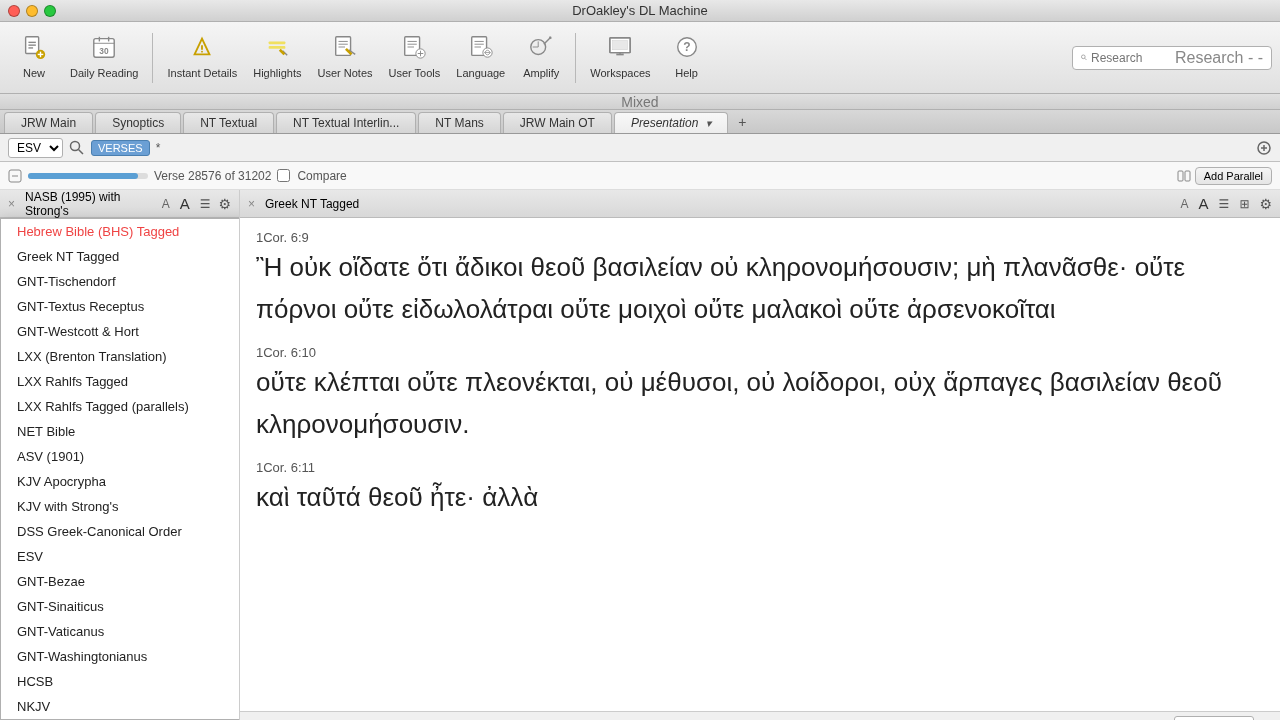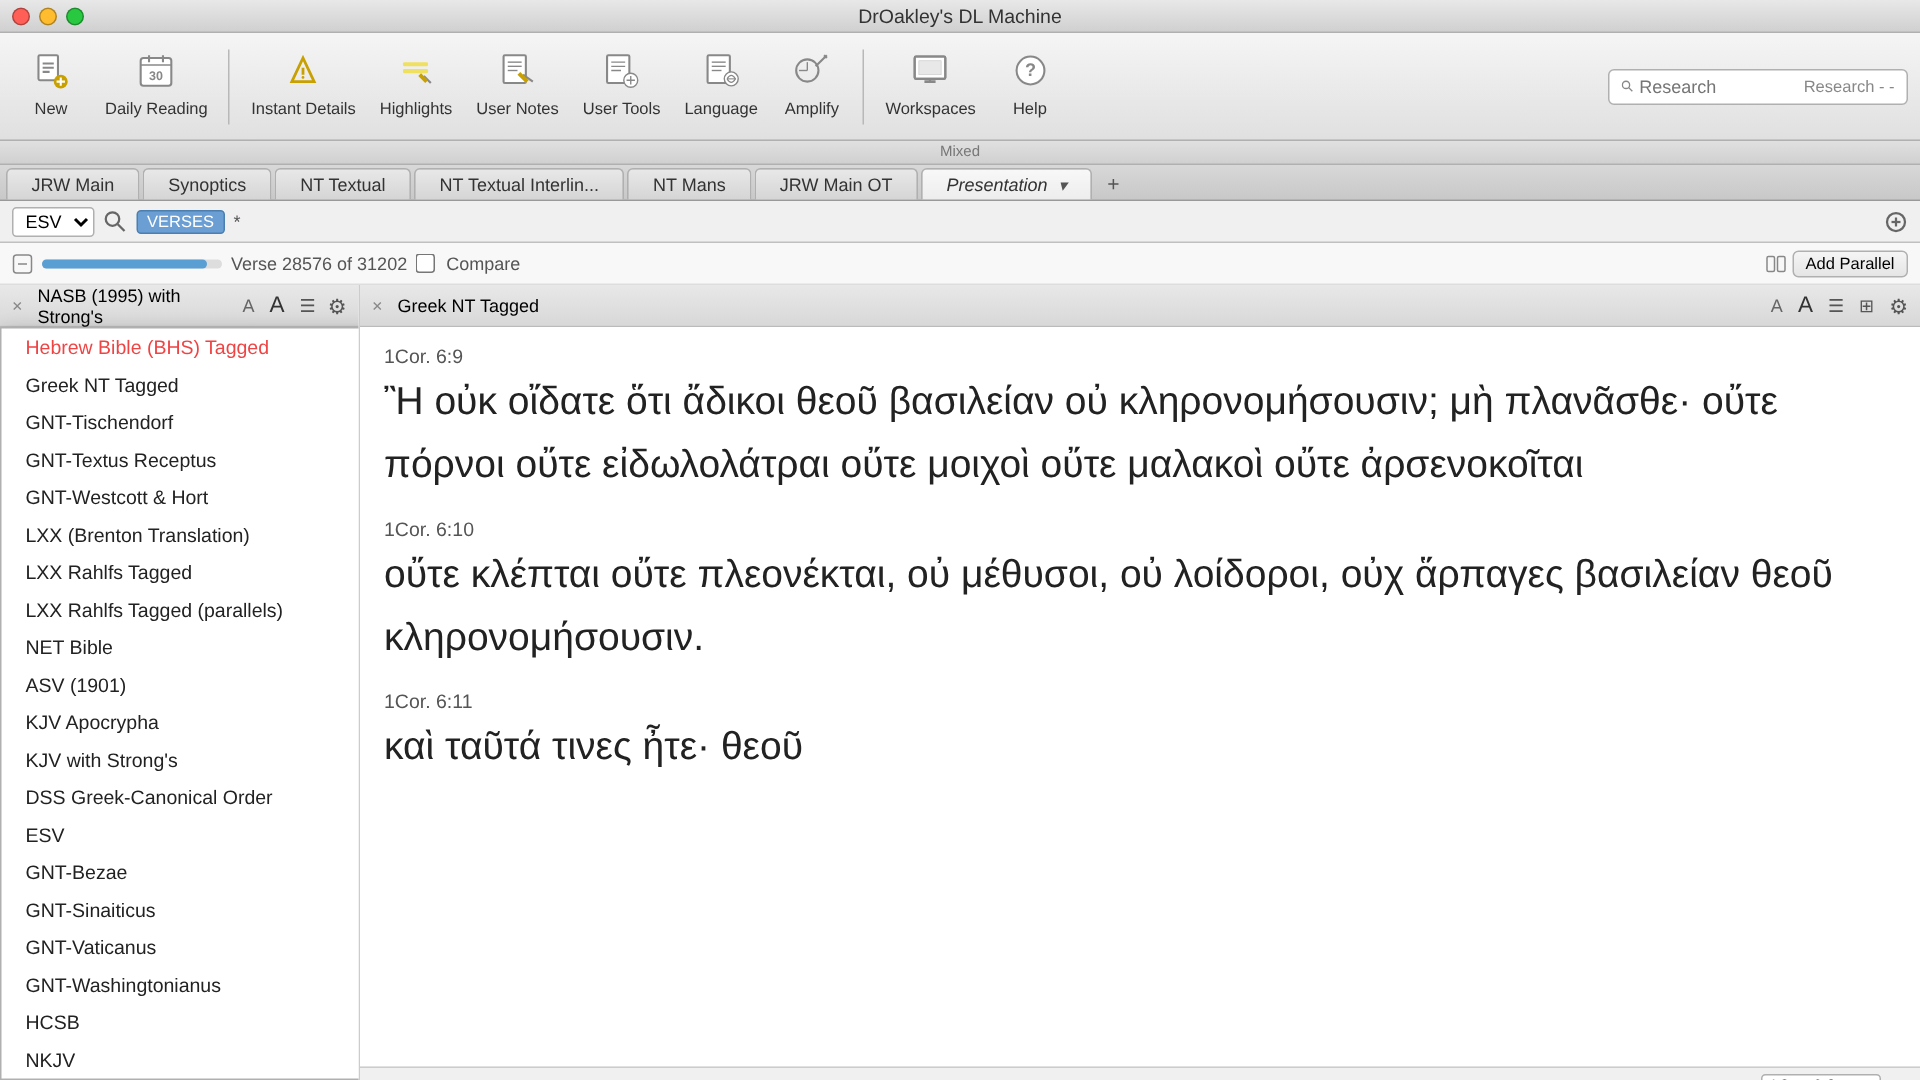--- a/index.html
+++ b/index.html
@@ -428,27 +428,27 @@
     </span>
     <span class="label">Help</span>
   </div>
   <div style="margin-left: auto; display:flex; flex-direction:column; align-items:flex-end;">
     <div style="display:flex; align-items:center; background:white; border:1px solid #b0b0b0; border-radius:4px; padding:6px 8px; width:200px; height:24px;">
       <svg width="13" height="13" viewBox="0 0 13 13">
           <circle cx="5" cy="5" r="4" fill="none" stroke="#888" stroke-width="1.5"></circle>
           <line x1="8" y1="8" x2="12" y2="12" stroke="#888" stroke-width="1.5"></line>
         </svg>
       <input type="text" style="border: none; outline: none; font-size: 12px; width: 100%; background: transparent; margin-left: 4px;" placeholder="Research">
-      <span style="font-size:11px;color:#888;white-space:nowrap;">Research - -</span>
+      <span style="font-size:16px;color:#888;white-space:nowrap;">Research - -</span>
     </div>
   </div>
 </div>
 
 <div style="background: linear-gradient(to bottom, #e0e0e0, #d0d0d0); height:16px; display:flex; align-items:center; justify-content:center; border-bottom:1px solid #b0b0b0;">
-  <span style="font-size:10px;color:#777;">Mixed</span>
+  <span style="font-size:14px;color:#777;">Mixed</span>
 </div>
 
 <div id="tabbar">
   <div class="tab">JRW Main</div>
   <div class="tab">Synoptics</div>
   <div class="tab">NT Textual</div>
   <div class="tab">NT Textual Interlin...</div>
   <div class="tab">NT Mans</div>
   <div class="tab">JRW Main OT</div>
   <div class="tab active">
@@ -581,21 +581,21 @@
         <span>Ἢ οὐκ οἴδατε ὅτι ἄδικοι θεοῦ βασιλείαν οὐ κληρονομήσουσιν; μὴ πλανᾶσθε· οὔτε πόρνοι οὔτε εἰδωλολάτραι οὔτε μοιχοὶ οὔτε μαλακοὶ οὔτε ἀρσενοκοῖται</span>
       </div>
       <br>
       <div class="verse-ref-right">1Cor. 6:10</div>
       <div class="greek-text">
         <span>οὔτε κλέπται οὔτε πλεονέκται, οὐ μέθυσοι, οὐ λοίδοροι, οὐχ ἅρπαγες βασιλείαν θεοῦ κληρονομήσουσιν.</span>
       </div>
       <br>
       <div class="verse-ref-right">1Cor. 6:11</div>
       <div class="greek-text">
-        <span>καὶ ταῦτά τινες ἦτε· θεοῦ</span>
+        <span>καὶ ταῦτά θεοῦ ἦτε· ἀλλὰ</span>
       </div>
     </div>
     <div id="right-bottom">
       <span style="font-size:14px;cursor:pointer;">◀</span>
       <span style="font-size:14px;cursor:pointer;">▶</span>
       <input type="text" class="right-verse-input" value="1Cor. 6:9" style="">
       <span style="font-size:14px;color:#555;cursor:pointer;">▼</span>
     </div>
   </div>
 </div>

